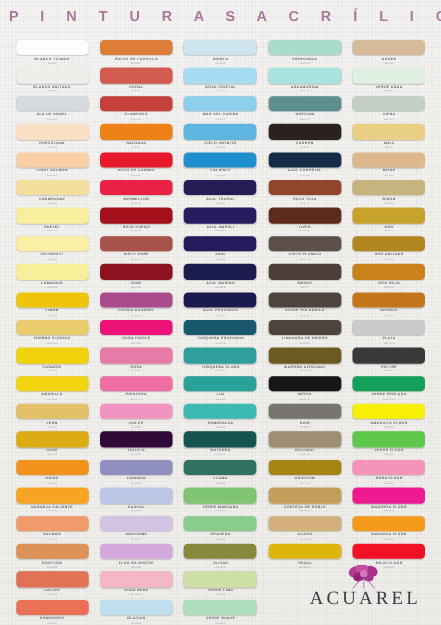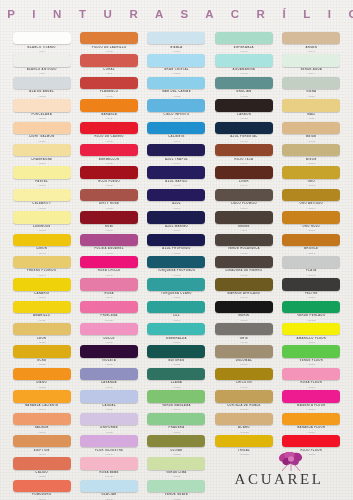--- a/index.html
+++ b/index.html
@@ -81,20 +81,21 @@
     white-space: nowrap;
     overflow: hidden;
   }
   .cell.empty .chip { box-shadow: none; background: transparent; }
 
   
   #brand {
     position: absolute;
     left: 232px; top: 452px;
     width: 118px;
+    text-align: center;
   }
   #brand-mark { height: 19px; position: relative; }
   #brand-name {
     font-family: "Liberation Serif", serif;
     font-size: 15px;
     letter-spacing: 2.6px;
     text-indent: 2.6px;
     color: #3a3a3a;
     line-height: 16px;
   }

